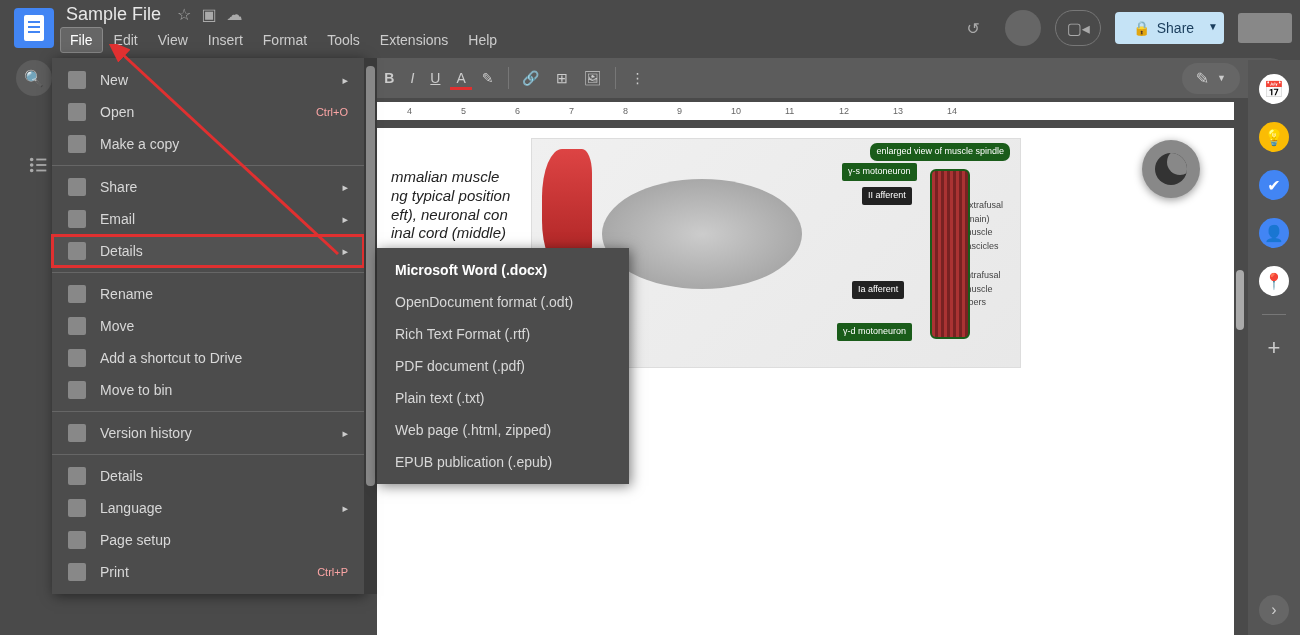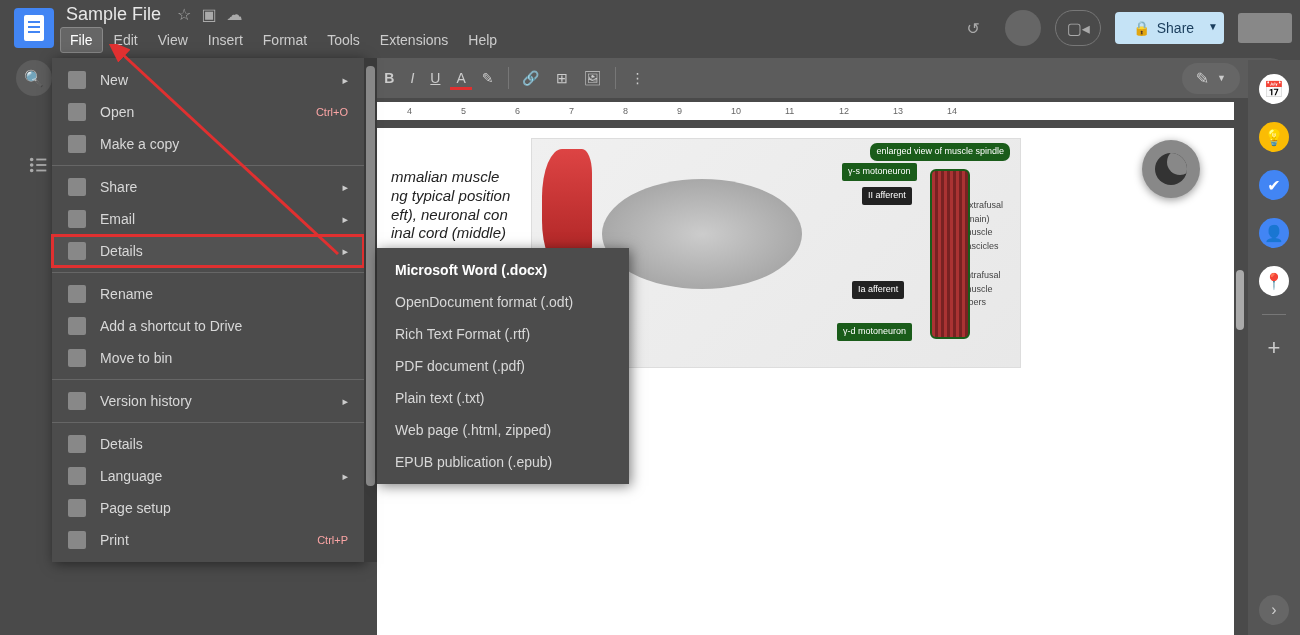--- a/index.html
+++ b/index.html
@@ -256,20 +256,24 @@
       <span>Details</span>
       <span class="menu-arrow">▸</span>
     </div>
     <div class="menu-sep"></div>
     <div class="menu-item">
       <div class="menu-icon"></div>
       <span>Rename</span>
     </div>
     <div class="menu-item">
       <div class="menu-icon"></div>
+      <span>Move</span>
+    </div>
+    <div class="menu-item">
+      <div class="menu-icon"></div>
       <span>Add a shortcut to Drive</span>
     </div>
     <div class="menu-item">
       <div class="menu-icon"></div>
       <span>Move to bin</span>
     </div>
     <div class="menu-sep"></div>
     <div class="menu-item">
       <div class="menu-icon"></div>
       <span>Version history</span>

